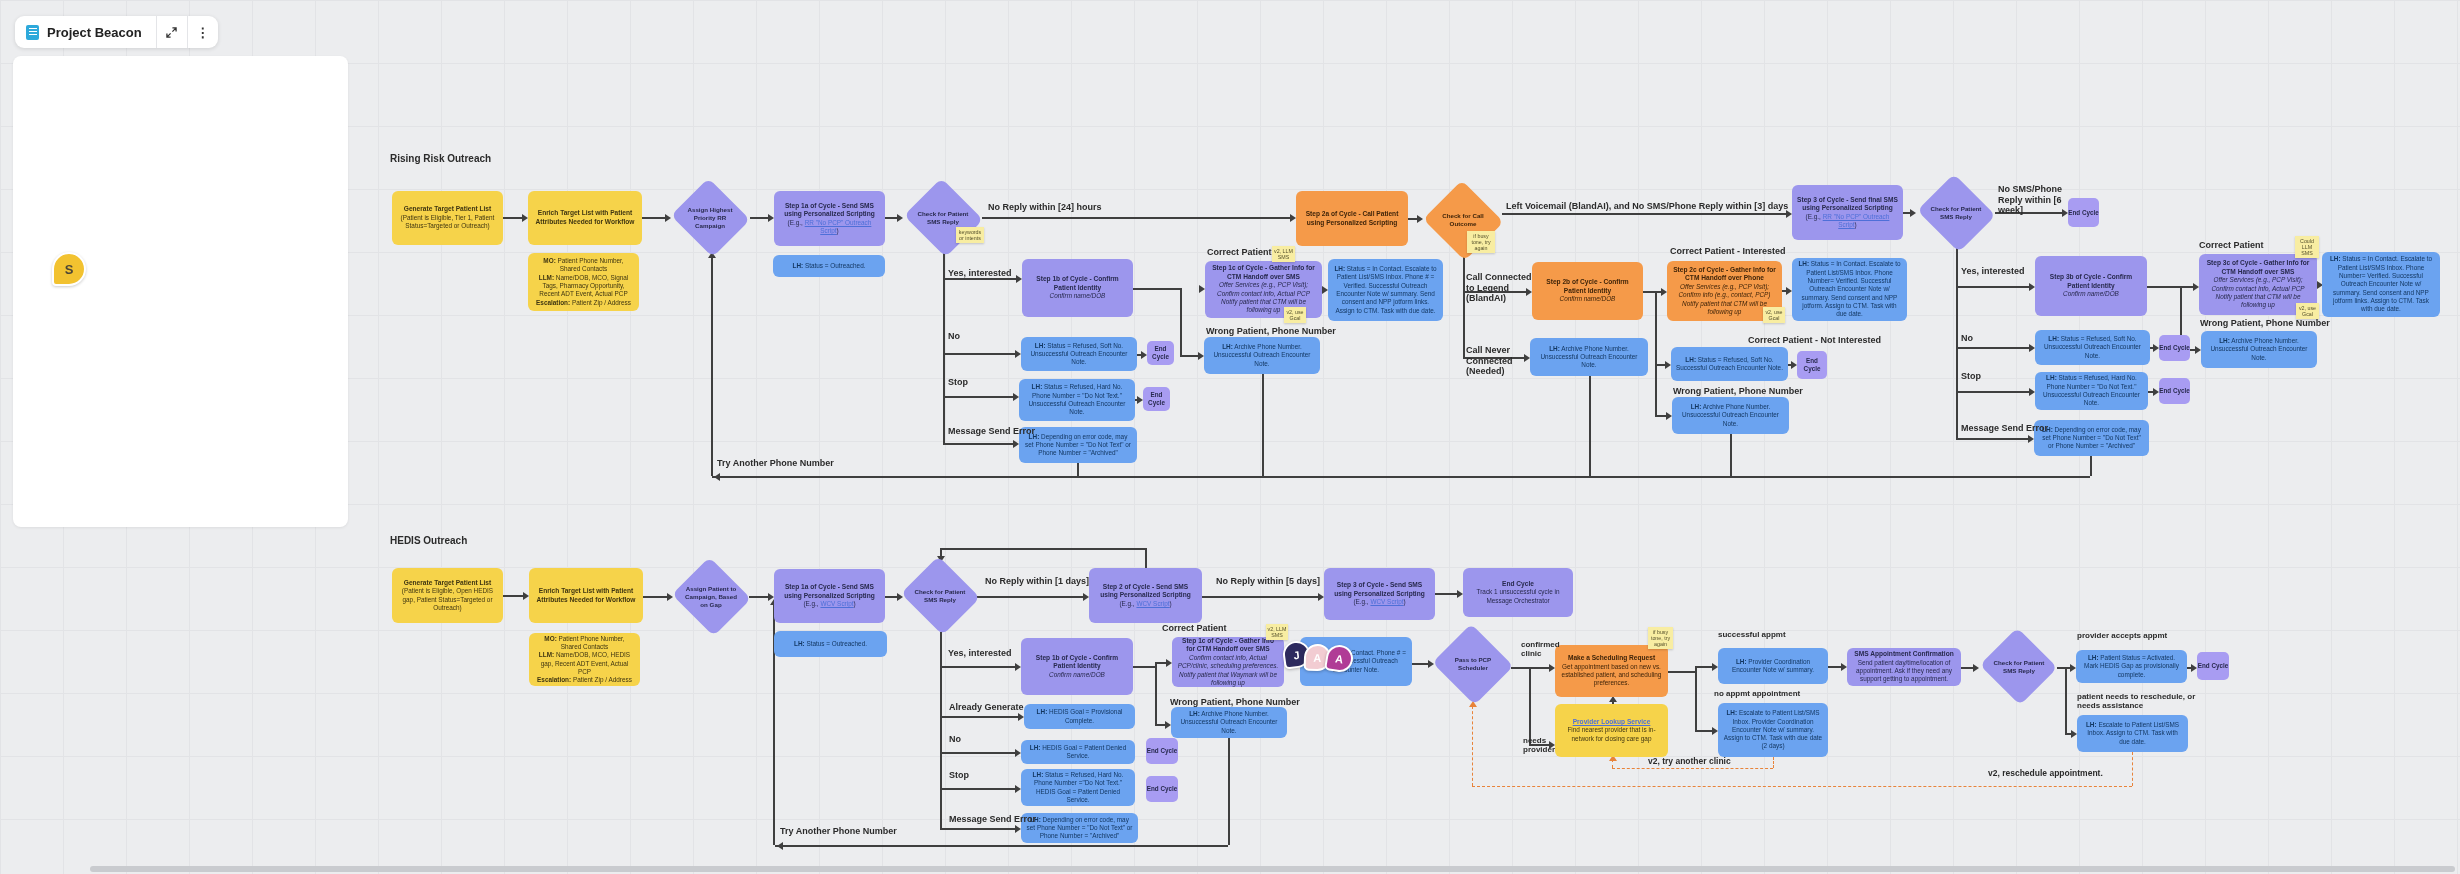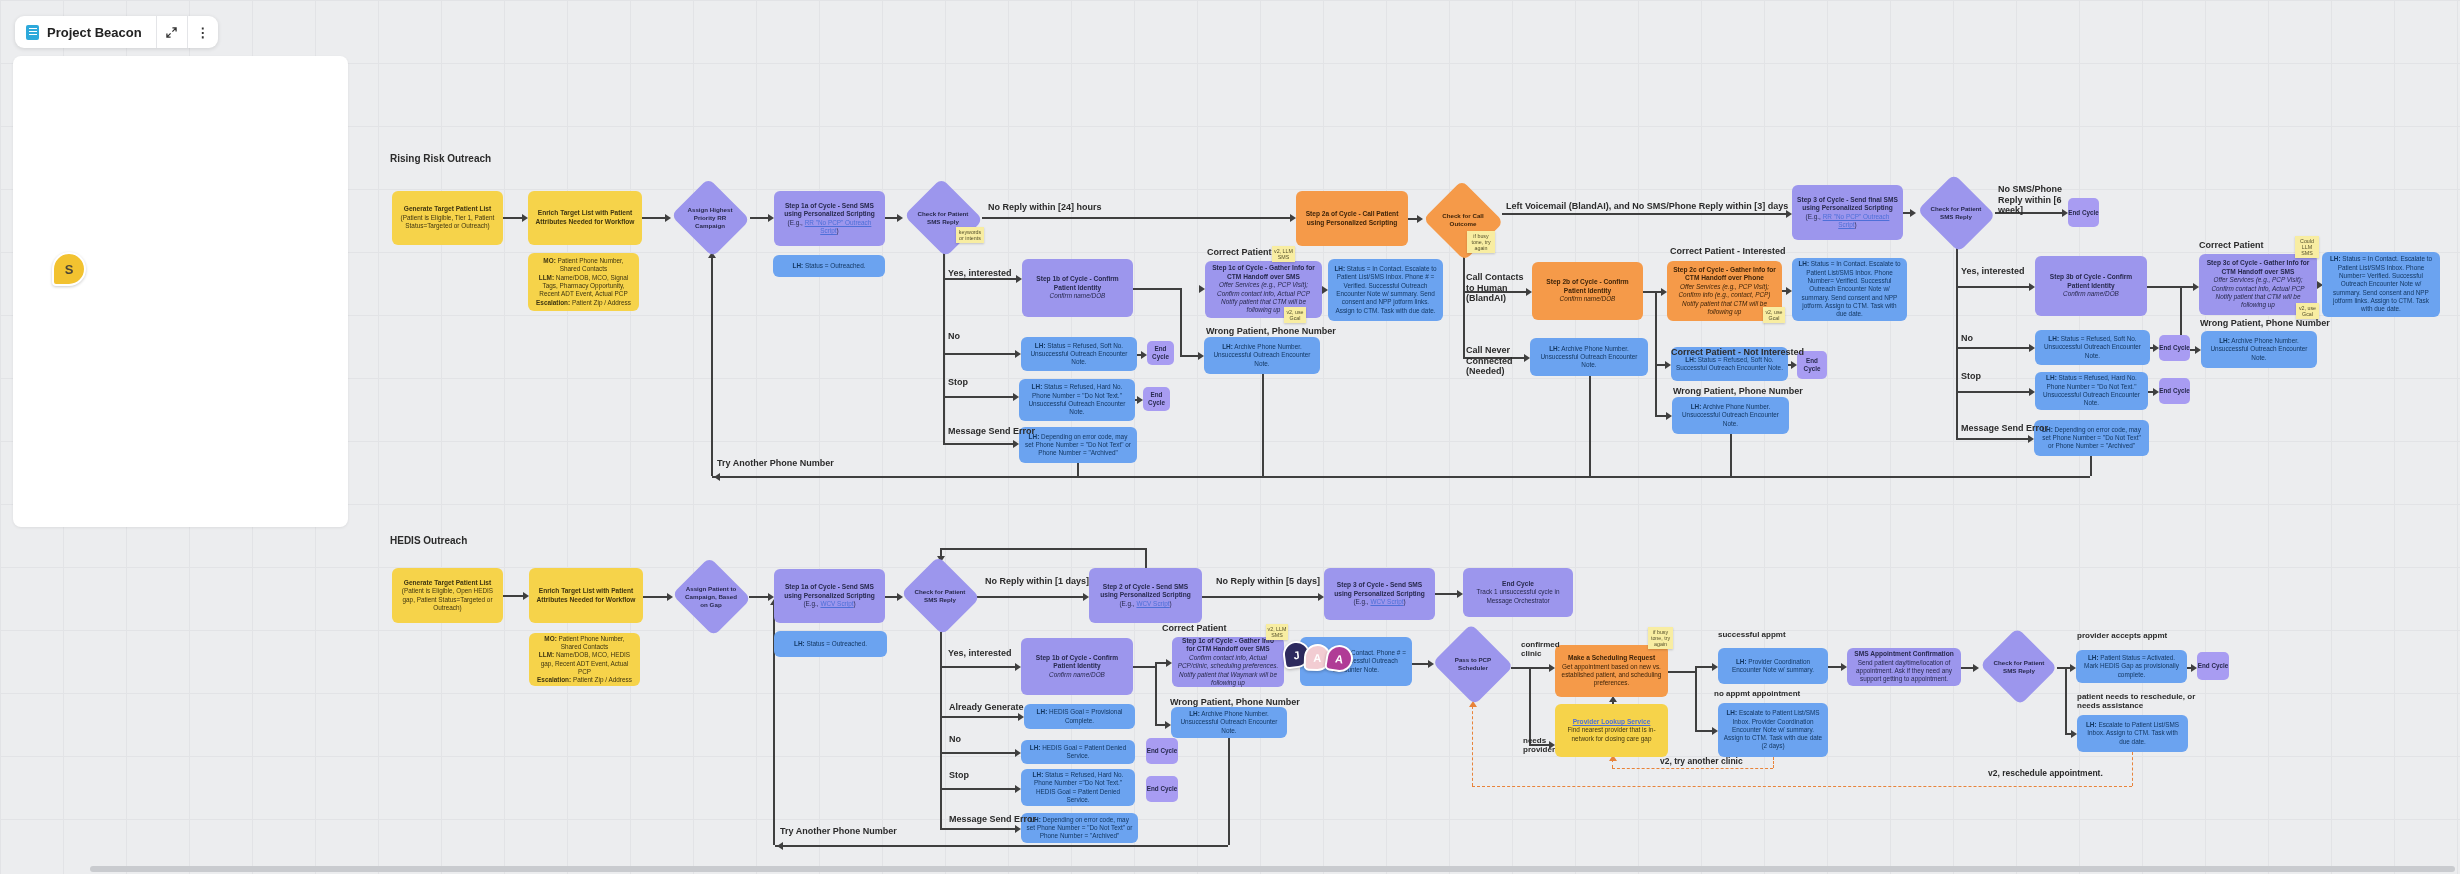--- a/index.html
+++ b/index.html
@@ -326,40 +326,40 @@
     </div>
   <div class="node orange" style="left:1296px;top:191px;width:112px;height:55px;">
       <span class="nt">Step 2a of Cycle - Call Patient using Personalized Scripting</span>
     </div>
   <div class="dia or" style="left:1421px;top:181px;width:84px;height:78px;">
       <div class="sq"></div>
       <span class="dtx">Check for Call Outcome</span>
     </div>
   <div class="sticky" style="left:1467px;top:231px;width:26px;">if busy tone, try again</div>
   <div class="lbl" style="left:1506px;top:201px;">Left Voicemail (BlandAI), and No SMS/Phone Reply within [3] days</div>
-  <div class="lbl" style="left:1466px;top:272px;width:66px;">Call Contacts to Human (BlandAI)</div>
+  <div class="lbl" style="left:1466px;top:272px;width:66px;">Call Connected to Legend (BlandAI)</div>
   <div class="node orange" style="left:1532px;top:262px;width:111px;height:58px;">
       <span class="nt">Step 2b of Cycle - Confirm Patient Identity</span>
       <span class="it">Confirm name/DOB</span>
     </div>
   <div class="lbl" style="left:1466px;top:345px;width:66px;">Call Never Connected (Needed)</div>
   <div class="node blue" style="left:1530px;top:338px;width:118px;height:38px;">
       <span><b>LH:</b><span> Archive Phone Number. Unsuccessful Outreach Encounter Note.</span></span>
     </div>
   <div class="lbl" style="left:1670px;top:246px;">Correct Patient - Interested</div>
   <div class="node orange" style="left:1667px;top:261px;width:115px;height:60px;">
       <span class="nt">Step 2c of Cycle - Gather Info for CTM Handoff over Phone</span>
       <span class="it">Offer Services (e.g., PCP Visit); Confirm info (e.g., contact, PCP)</span>
       <span class="it">Notify patient that CTM will be following up</span>
     </div>
   <div class="sticky" style="left:1763px;top:307px;width:20px;">v2, use Gcal</div>
   <div class="node blue" style="left:1792px;top:258px;width:115px;height:63px;">
       <span><b>LH:</b><span> Status = In Contact. Escalate to Patient List/SMS Inbox. Phone Number= Verified. Successful Outreach Encounter Note w/ summary. Send consent and NPP jotform. Assign to CTM. Task with due date.</span></span>
     </div>
-  <div class="lbl" style="left:1671px;top:335px;margin-top:12px;">Correct Patient - Not Interested</div>
+  <div class="lbl" style="left:1748px;top:335px;">Correct Patient - Not Interested</div>
   <div class="node blue" style="left:1671px;top:347px;width:117px;height:34px;">
       <span><b>LH:</b><span> Status = Refused, Soft No. Successful Outreach Encounter Note.</span></span>
     </div>
   <div class="ec" style="left:1797px;top:351px;width:30px;height:28px;">End Cycle</div>
   <div class="lbl" style="left:1673px;top:386px;">Wrong Patient, Phone Number</div>
   <div class="node blue" style="left:1672px;top:397px;width:117px;height:37px;">
       <span><b>LH:</b><span> Archive Phone Number. Unsuccessful Outreach Encounter Note.</span></span>
     </div>
   <div class="node purple" style="left:1792px;top:185px;width:111px;height:55px;">
       <span class="nt">Step 3 of Cycle - Send final SMS using Personalized Scripting</span>
@@ -520,21 +520,21 @@
     </div>
   <div class="lbl sm" style="left:2077px;top:631px;">provider accepts appmt</div>
   <div class="node blue" style="left:2076px;top:650px;width:111px;height:33px;">
       <span><b>LH:</b><span> Patient Status = Activated. Mark HEDIS Gap as provisionally complete.</span></span>
     </div>
   <div class="ec" style="left:2197px;top:652px;width:32px;height:28px;">End Cycle</div>
   <div class="lbl sm" style="left:2077px;top:692px;width:120px;">patient needs to reschedule, or needs assistance</div>
   <div class="node blue" style="left:2077px;top:715px;width:111px;height:37px;">
       <span><b>LH:</b><span> Escalate to Patient List/SMS Inbox. Assign to CTM. Task with due date.</span></span>
     </div>
-  <div class="olbl" style="left:1648px;top:756px;margin-left:12px;">v2, try another clinic</div>
+  <div class="olbl" style="left:1648px;top:756px;">v2, try another clinic</div>
   <div class="olbl" style="left:1988px;top:768px;">v2, reschedule appointment.</div>
 
   <div class="cav" style="left:1283px;top:641px;background:#2d2a5e;color:#fff;transform:rotate(-8deg);">J</div>
   <div class="cav" style="left:1304px;top:644px;background:#f2ccd2;color:#fff;transform:rotate(2deg);">A</div>
   <div class="cav" style="left:1326px;top:645px;background:#b03c96;color:#fff;transform:rotate(9deg);">A</div>
 
   <div class="scrollbar"></div>
 </div>
 
 </body></html>

